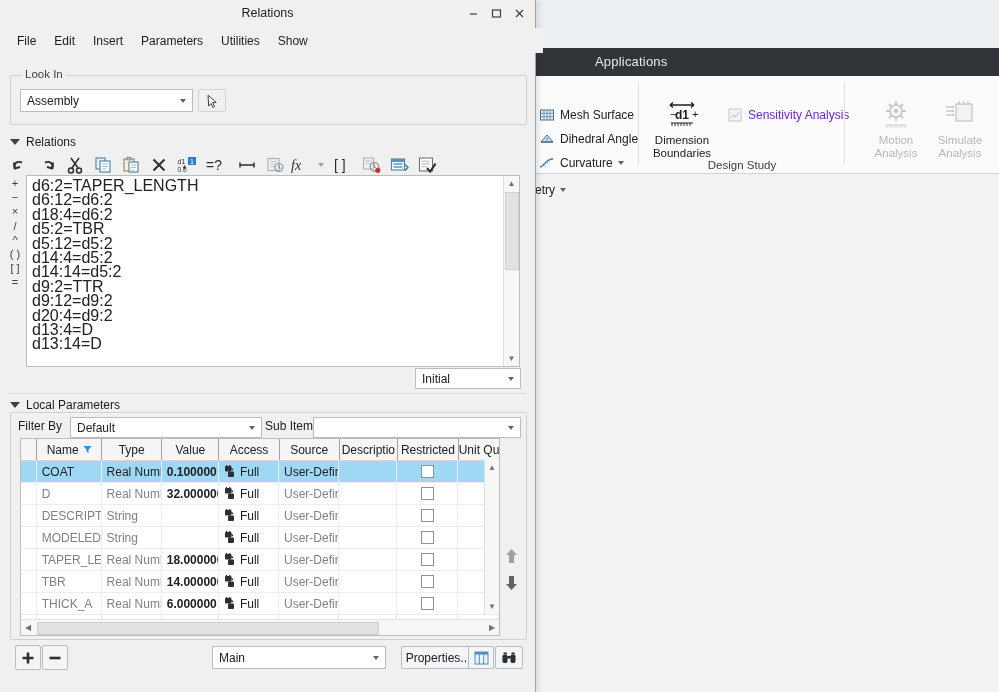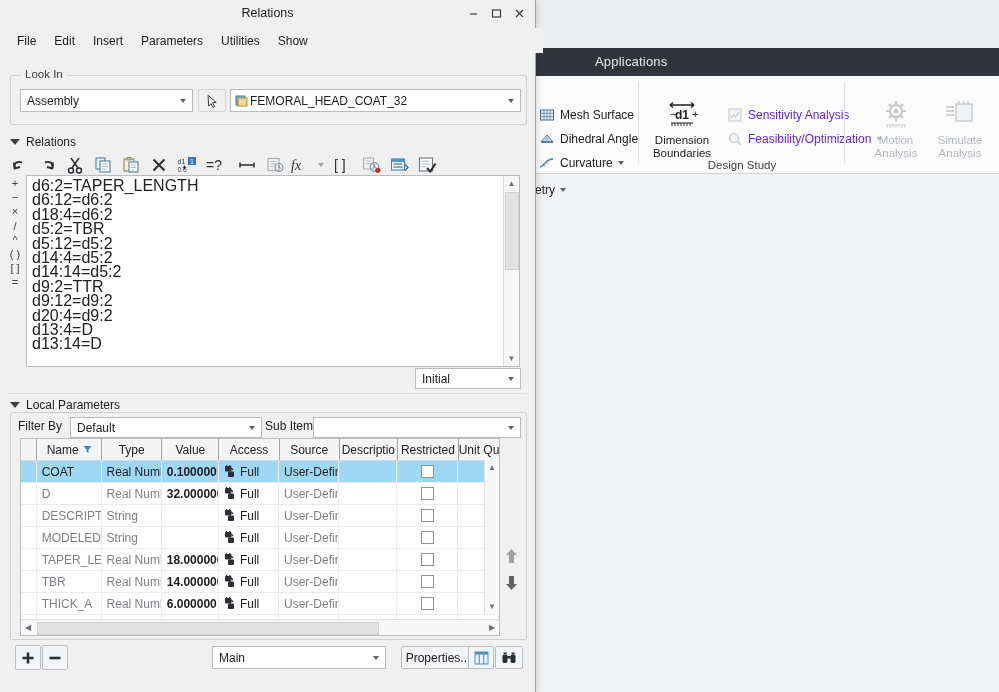--- a/index.html
+++ b/index.html
@@ -158,30 +158,20 @@
 
         <div class="small-cmd dim" style="left:88px;top:28px;">
           <span class="ico">
             <svg width="16" height="16" viewBox="0 0 16 16">
               <rect x="2" y="2" width="12" height="12" fill="#f3f4f5" stroke="#c2c6ca" stroke-width="1"></rect>
               <path d="M4 11l2.5-3 2 2L12 5" fill="none" stroke="#c2c6ca" stroke-width="1.1"></path>
             </svg>
           </span>
           <span>Sensitivity Analysis</span>
         </div>
-        <div class="small-cmd dim" style="left:88px;top:52px;">
-          <span class="ico">
-            <svg width="16" height="16" viewBox="0 0 16 16">
-              <circle cx="7" cy="7" r="4.5" fill="#f3f4f5" stroke="#c2c6ca" stroke-width="1.2"></circle>
-              <path d="M10.3 10.3L14 14" stroke="#c2c6ca" stroke-width="1.6"></path>
-            </svg>
-          </span>
-          <span>Feasibility/Optimization</span>
-          <span class="caret dim"></span>
-        </div>
         <div class="rib-label">Design Study</div>
         <div class="rib-divider" style="left:205px;"></div>
       </div>
 
       <div class="rib-group" style="left:310px;width:154px;">
         <div class="big-cmd dim" style="left:14px;top:18px;">
           <div class="big-ico">
             <svg width="34" height="34" viewBox="0 0 34 34">
               <g fill="none" stroke="#c6cacd" stroke-width="2">
                 <circle cx="17" cy="13" r="6"></circle>
@@ -261,32 +251,20 @@
       <div class="carr">
           <span class="caret"></span>
         </div>
     </div>
     <div class="btn" style="left:198px;top:89px;width:26px;height:21px;background:#f0f0f0;border-color:#d3d3d3;">
       <span>
         <svg width="13" height="14" viewBox="0 0 13 14">
             <path d="M2 1.2l8.2 7.2-3.6.3 2 3.9-1.7.8-1.9-3.9-2.3 2.6z" fill="#fff" stroke="#3c4043" stroke-width="1"></path>
           </svg>
       </span>
-    </div>
-    <div class="combo" style="left:230px;top:89px;width:289px;height:21px;">
-      <span style="margin-left:4px;display:flex;">
-        <svg width="13" height="13" viewBox="0 0 13 13">
-            <rect x="1" y="2" width="9" height="9" fill="#7eb6e0" stroke="#3d6a93" stroke-width=".9"></rect>
-            <rect x="3" y="4" width="9" height="8" fill="#f3d78c" stroke="#a4862f" stroke-width=".9"></rect>
-          </svg>
-      </span>
-      <div class="ctxt" style="padding-left:2px;">FEMORAL_HEAD_COAT_32</div>
-      <div class="carr">
-          <span class="caret"></span>
-        </div>
     </div>
 
     <div class="section-hdr" style="left:10px;top:135px;">
       <span class="tri"></span>
       <span>Relations</span>
     </div>
 
     <div class="rel-toolbar">
       <div class="tb-btn">
         <svg width="19" height="17" viewBox="0 0 19 17">

